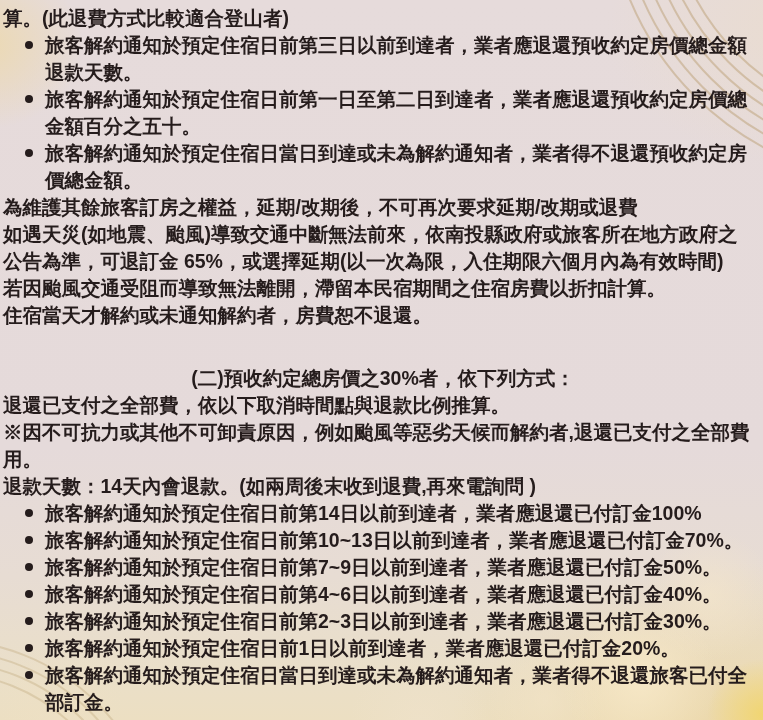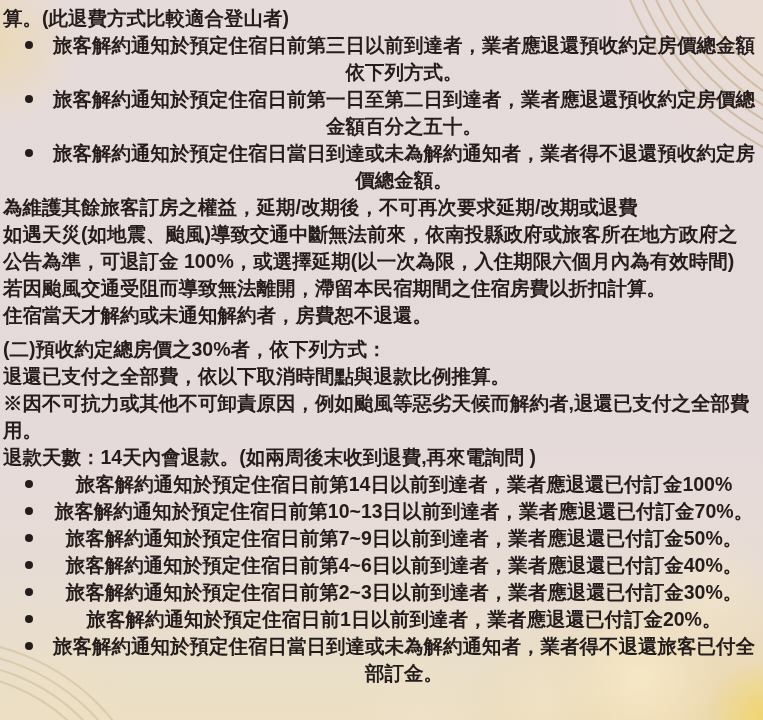--- a/index.html
+++ b/index.html
@@ -40,25 +40,24 @@
     left: 2px;
     right: 0;
     z-index: 2;
     color: #251c1c;
     font-size: 19.5px;
     font-weight: 700;
     line-height: 27px;
     white-space: nowrap;
   }
   .para, .line { padding-left: 1px; }
-  .heading { margin-top: 7px; }
+  .heading { margin-top: 36px; text-align: center; }
   .bullet {
     position: relative;
     padding-left: 43px;
-    text-align: center;
   }
   .bullet .line { padding-left: 0; }
   .dot {
     position: absolute;
     left: 23px;
     top: 9px;
     width: 8px;
     height: 8px;
     border-radius: 50%;
     background: #251c1c;
@@ -86,36 +85,36 @@
   </g>
 </svg>
 
 <div class="content">
 
   <div class="para">算。(此退費方式比較適合登山者)</div>
 
   <div class="bullet">
     <span class="dot"></span>
     <div class="line">旅客解約通知於預定住宿日前第三日以前到達者，業者應退還預收約定房價總金額</div>
-    <div class="line">依下列方式。</div>
+    <div class="line">退款天數。</div>
   </div>
   <div class="bullet">
     <span class="dot"></span>
     <div class="line">旅客解約通知於預定住宿日前第一日至第二日到達者，業者應退還預收約定房價總</div>
     <div class="line">金額百分之五十。</div>
   </div>
   <div class="bullet">
     <span class="dot"></span>
     <div class="line">旅客解約通知於預定住宿日當日到達或未為解約通知者，業者得不退還預收約定房</div>
     <div class="line">價總金額。</div>
   </div>
 
   <div class="para">為維護其餘旅客訂房之權益，延期/改期後，不可再次要求延期/改期或退費</div>
   <div class="para">如遇天災(如地震、颱風)導致交通中斷無法前來，依南投縣政府或旅客所在地方政府之</div>
-  <div class="para">公告為準，可退訂金 100%，或選擇延期(以一次為限，入住期限六個月內為有效時間)</div>
+  <div class="para">公告為準，可退訂金 65%，或選擇延期(以一次為限，入住期限六個月內為有效時間)</div>
   <div class="para">若因颱風交通受阻而導致無法離開，滯留本民宿期間之住宿房費以折扣計算。</div>
   <div class="para">住宿當天才解約或未通知解約者，房費恕不退還。</div>
 
   <div class="para heading">(二)預收約定總房價之30%者，依下列方式：</div>
 
   <div class="para">退還已支付之全部費，依以下取消時間點與退款比例推算。</div>
   <div class="para">※因不可抗力或其他不可卸責原因，例如颱風等惡劣天候而解約者,退還已支付之全部費</div>
   <div class="para">用。</div>
   <div class="para">退款天數：14天內會退款。(如兩周後末收到退費,再來電詢問 )</div>
 

